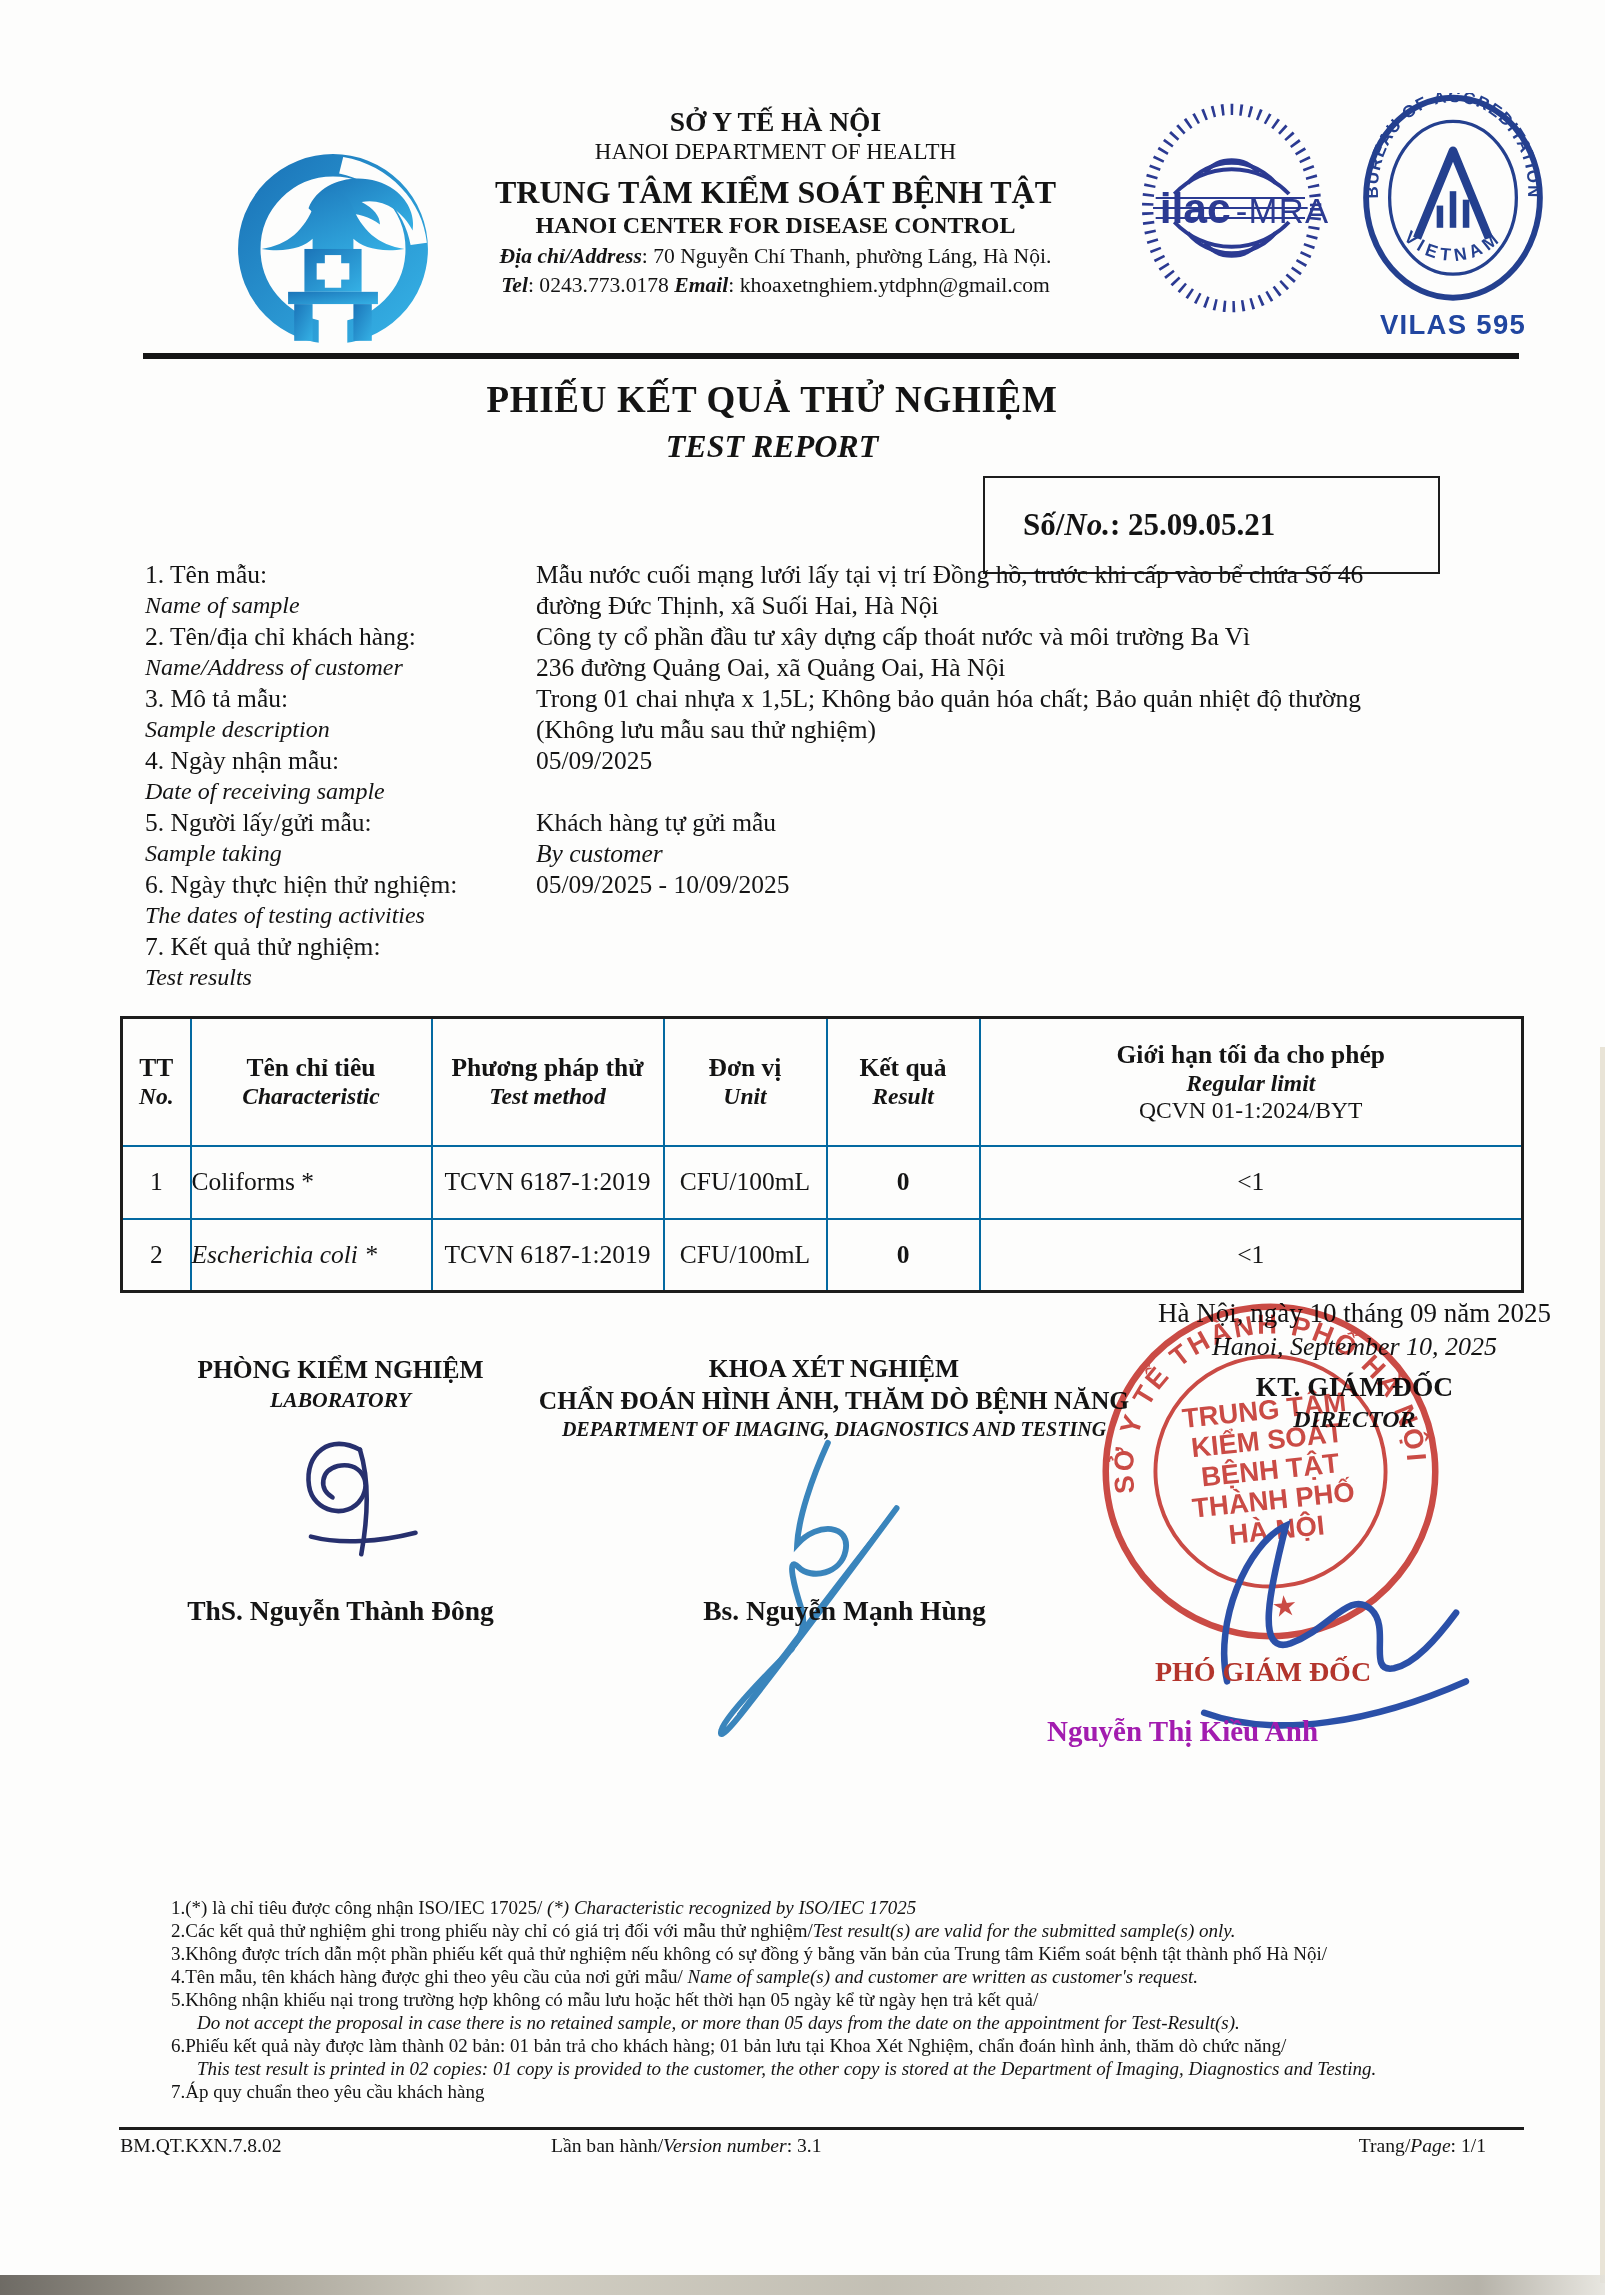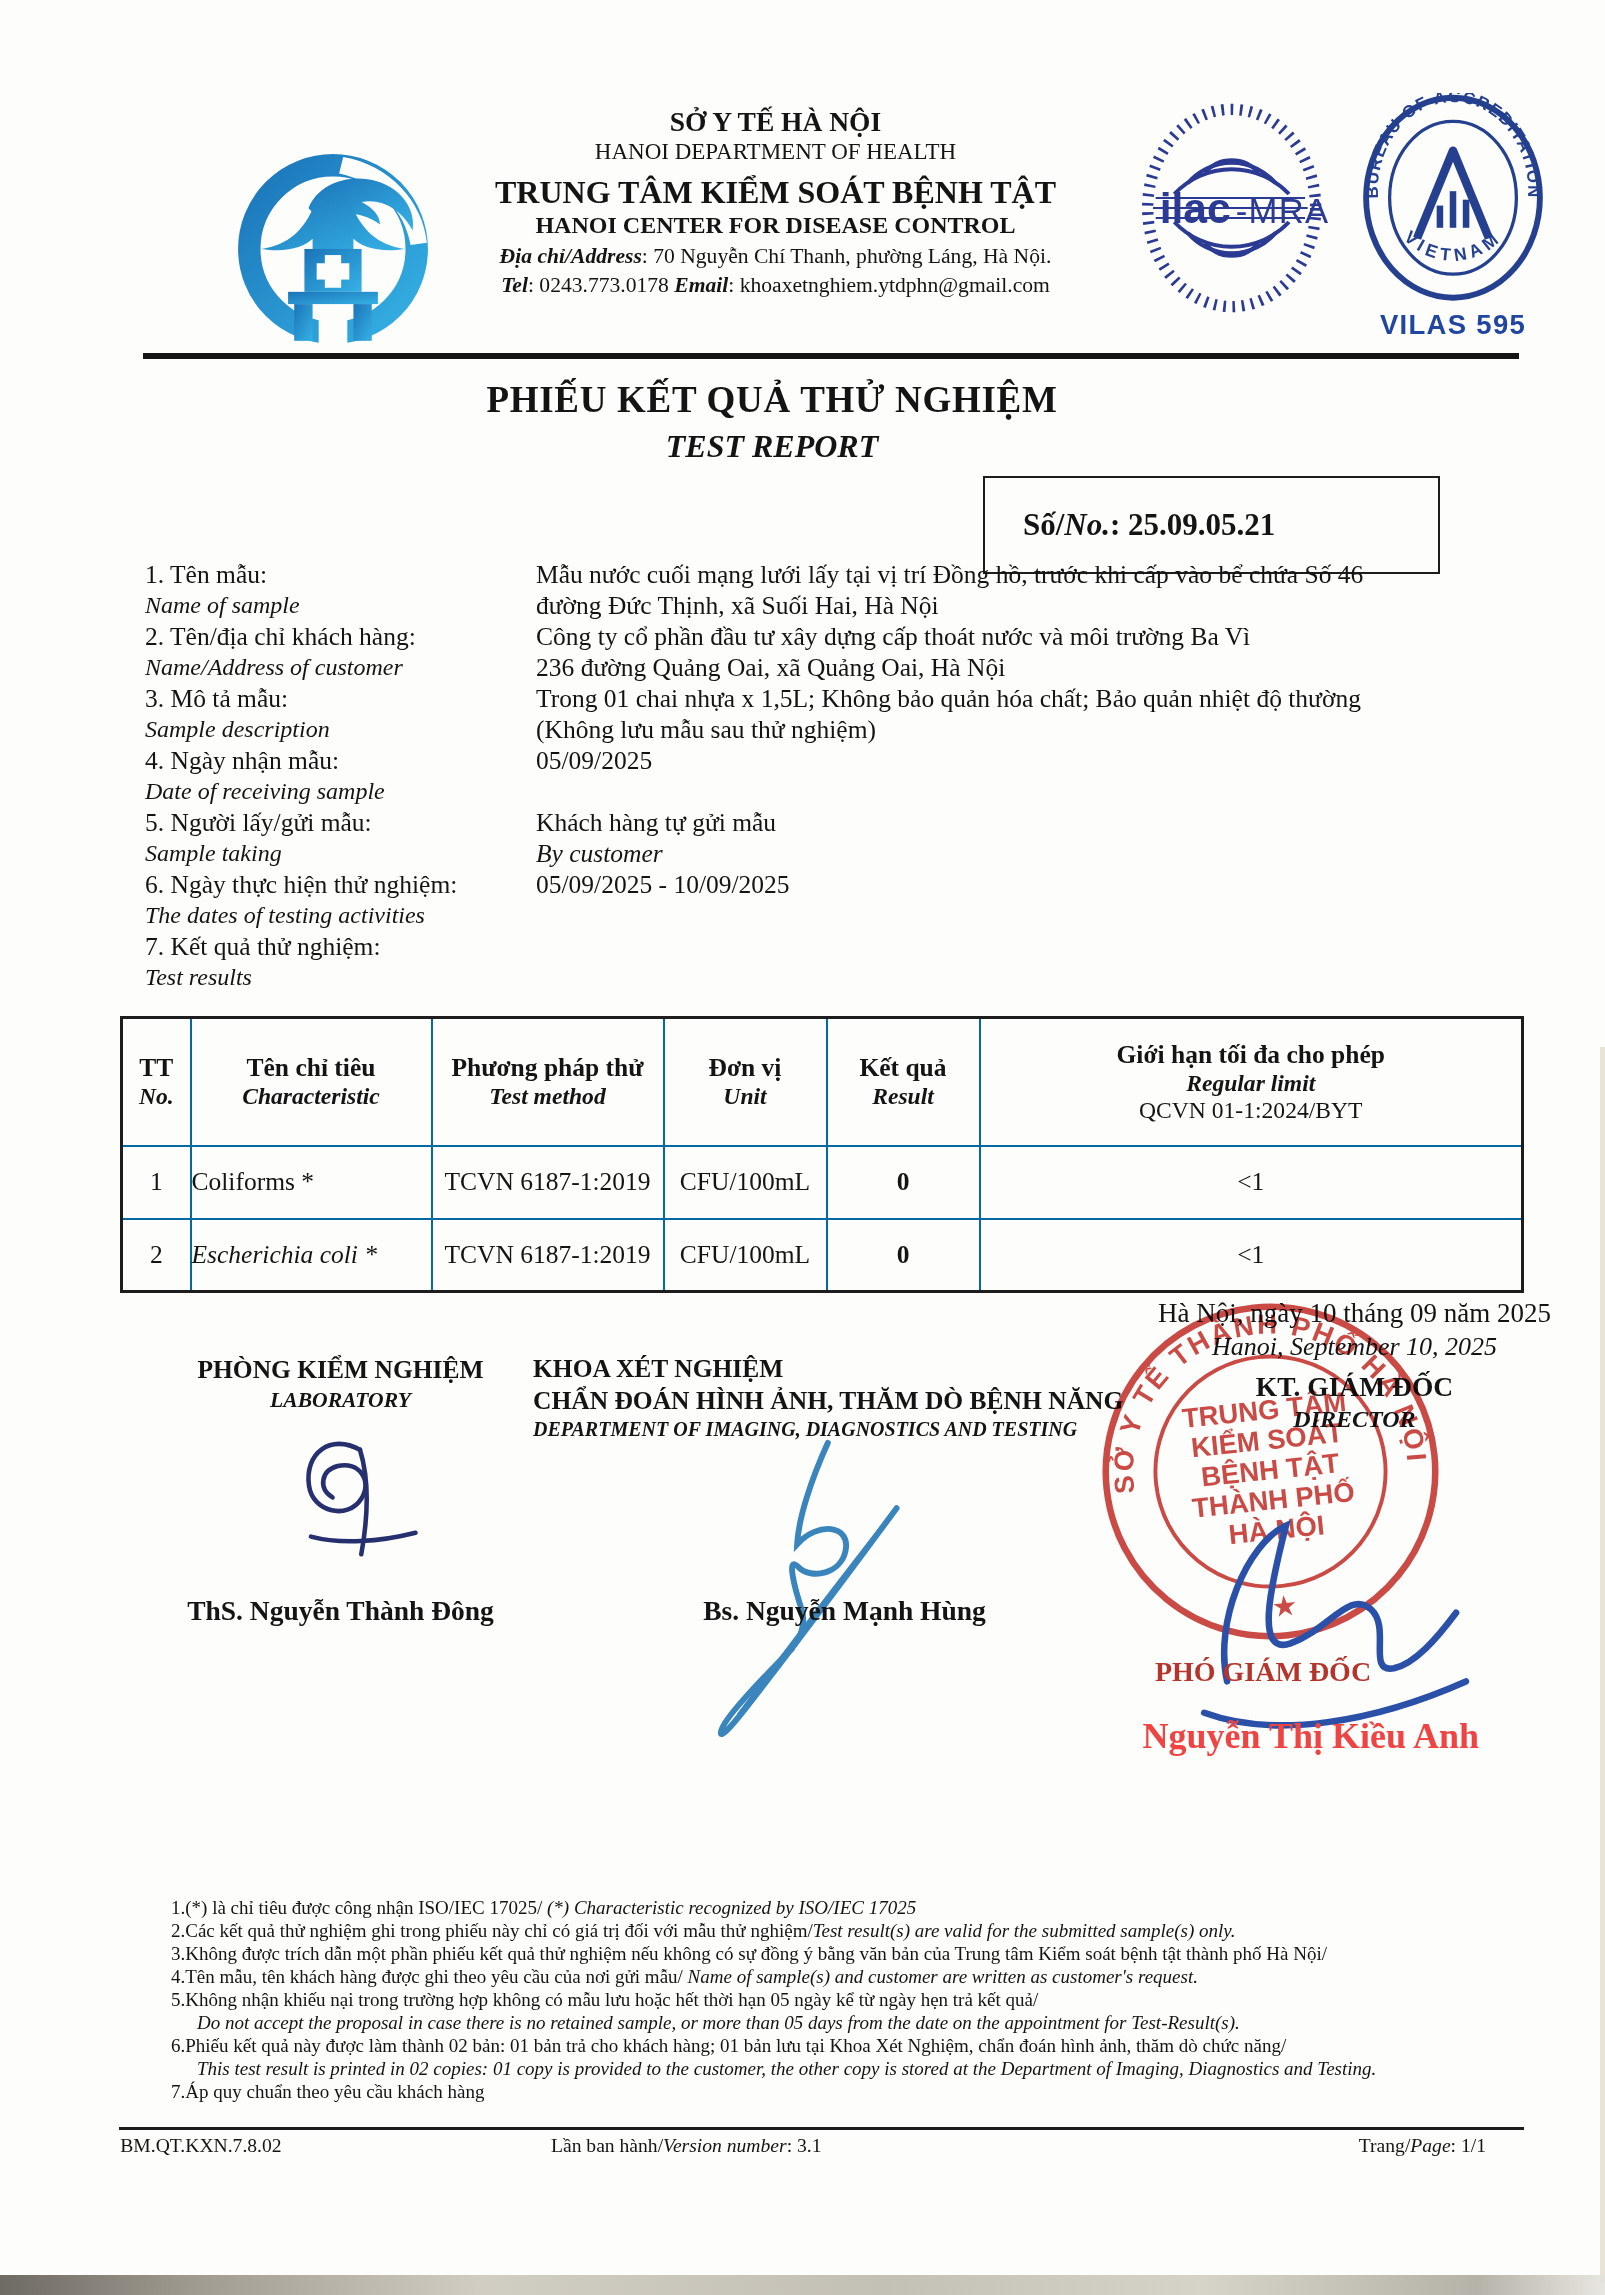--- a/index.html
+++ b/index.html
@@ -49,27 +49,27 @@
   tr.data td{font-size:25.5px;}
   .sci{font-style:italic;}
 
   
   .date-block{left:1106px;top:1297px;width:497px;text-align:center;line-height:1.25;}
   .d-vn{font-size:27px;}
   .d-en{font-size:26px;font-style:italic;}
   .d-kt{font-size:27.5px;font-weight:bold;margin-top:6.5px;}
   .d-dir{font-size:24px;font-weight:bold;font-style:italic;}
   .sig-title-left{left:141px;top:1353px;width:399px;text-align:center;line-height:1.3;}
-  .sig-title-mid{left:533px;top:1353px;width:602px;text-align:left;line-height:1.25;}
+  .sig-title-mid{left:533px;top:1353px;width:602px;text-align:center;line-height:1.25;}
   .st-vn{font-size:25.5px;font-weight:bold;white-space:nowrap;}
   .st-en{font-size:20px;font-weight:bold;font-style:italic;white-space:nowrap;}
   .name-left{left:141px;top:1595px;width:399px;text-align:center;font-size:27.5px;font-weight:bold;}
   .name-mid{left:550px;top:1595px;width:589px;text-align:center;font-size:27.5px;font-weight:bold;}
   .deputy-title{left:1047px;top:1656px;width:432px;text-align:center;font-size:28px;font-weight:bold;color:#b3352c;}
-  .deputy-name{left:1047px;top:1715px;width:432px;text-align:right;font-size:36px;font-weight:bold;color:#ef4444;}
+  .deputy-name{left:1047px;top:1715px;width:432px;text-align:left;font-size:29px;font-weight:bold;color:#a21caf;}
 
   
   .footnotes{left:171px;top:1896px;width:1308px;font-size:19px;line-height:23px;}
   .fn .it{font-style:italic;}
   .fn.cont{padding-left:26px;}
 
   
   .f-rule{left:119px;top:2127px;width:1405px;height:2.6px;background:#1d1d1d;}
   .footer{left:119px;top:2135px;width:1405px;height:29px;font-size:19.6px;}
   .f-left{position:absolute;left:1.3px;top:0;}

